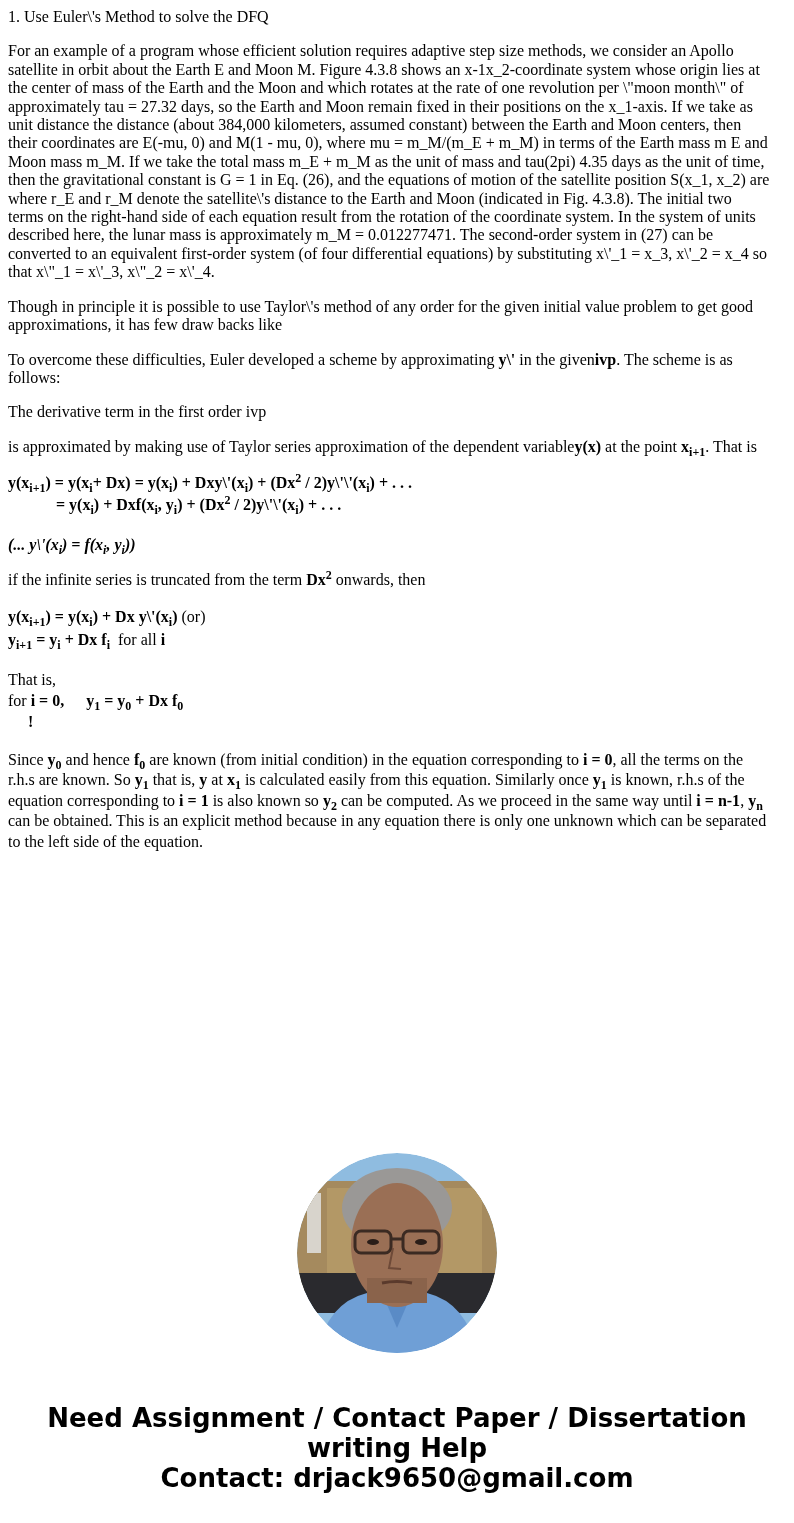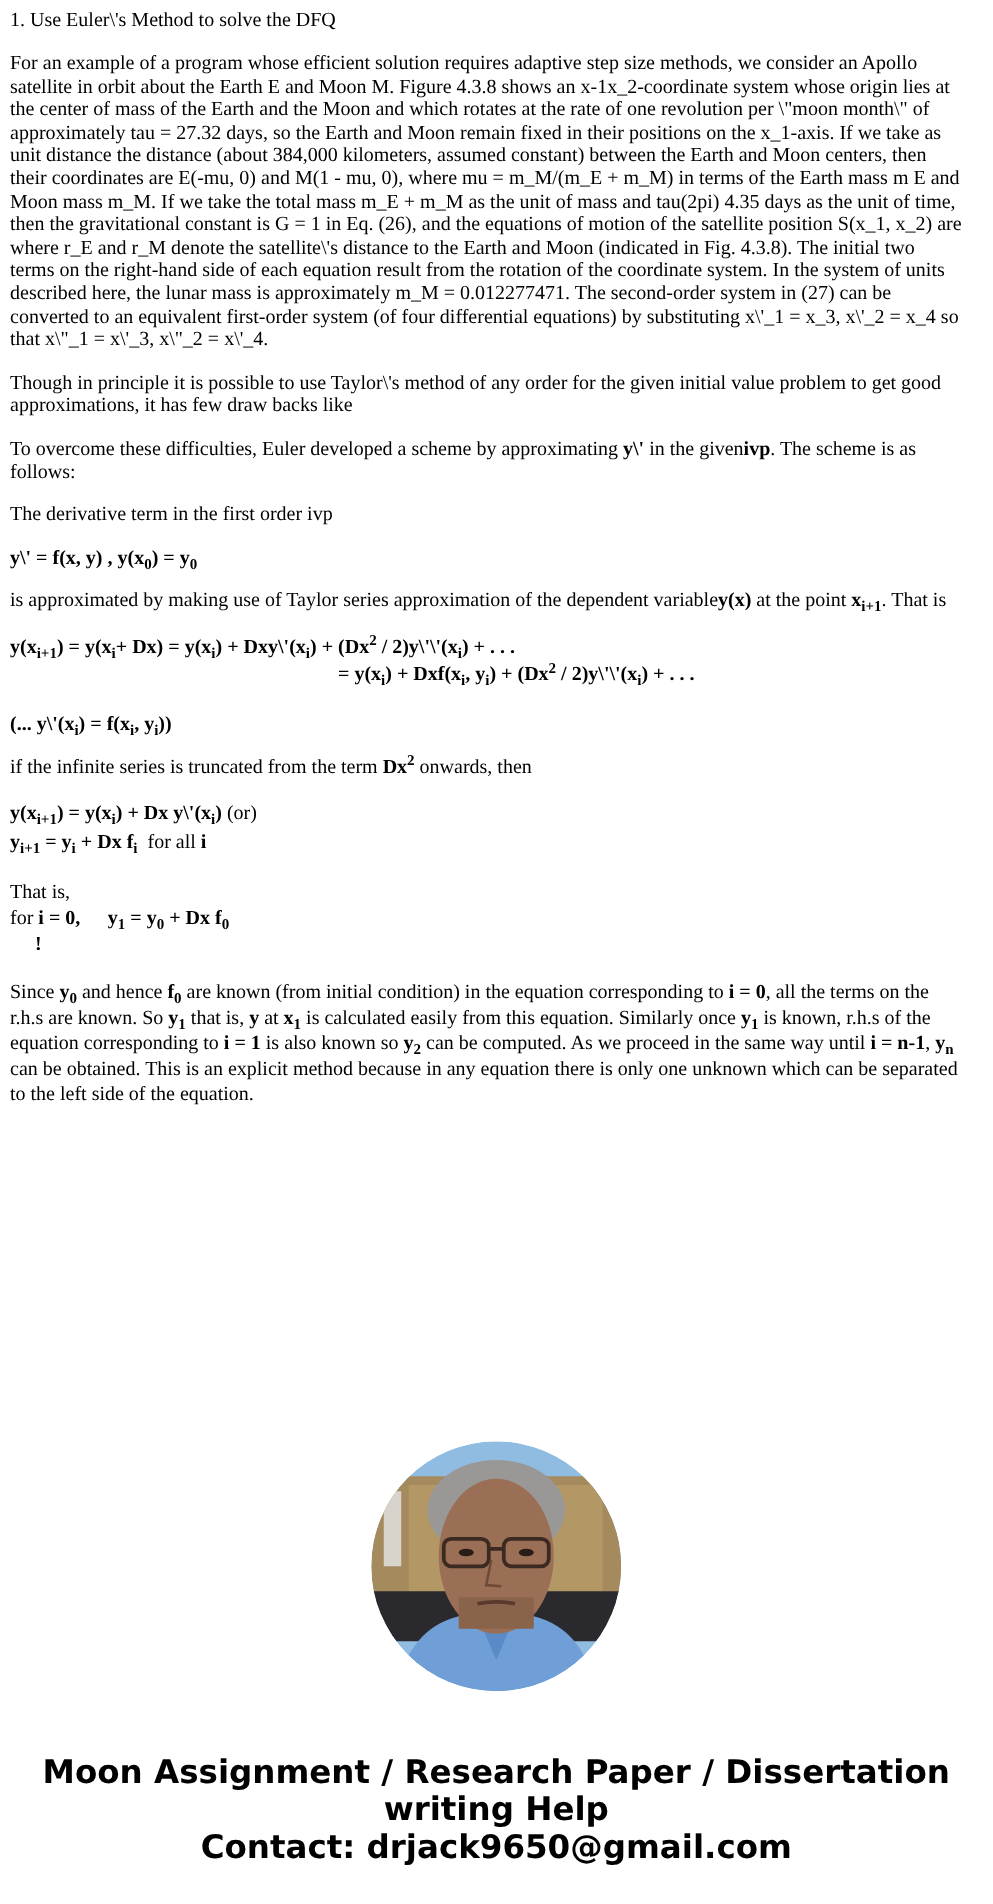--- a/index.html
+++ b/index.html
@@ -14,21 +14,21 @@
   }
   .content { padding: 8px 24px 0 8px; }
   p { margin: 0 0 16px 0; }
   .q-title { margin: 0 0 16px 0; }
   h3 { font-size: 18.7px; font-weight: bold; margin: 18px 0 18px 0; line-height: 22px; }
   sub, sup { font-size: 12px; line-height: 0; position: relative; vertical-align: baseline; }
   sub { bottom: -4px; }
   sup { top: -6px; }
   b { font-weight: bold; }
   .formula-block { margin: 0 0 16px 0; line-height: 22px; }
-  .indent1 { padding-left: 48px; text-align: center; }
+  .indent1 { padding-left: 48px; }
   .indent2 { padding-left: 20px; }
   .line { display: block; }
   .gap { display: inline-block; width: 22px; }
   .gap2 { display: inline-block; width: 8px; }
   .avatar-wrap {
     position: absolute;
     left: 297px; top: 1153px;
     width: 200px; height: 200px;
     border-radius: 50%;
     overflow: hidden;
@@ -51,30 +51,29 @@
   <p class="q-title">1. Use Euler\'s Method to solve the DFQ</p>
   <p>For an example of a program whose efficient solution requires adaptive step size methods, we consider an Apollo satellite in orbit about the Earth E and Moon M. Figure 4.3.8 shows an x-1x_2-coordinate system whose origin lies at the center of mass of the Earth and the Moon and which rotates at the rate of one revolution per \"moon month\" of approximately tau = 27.32 days, so the Earth and Moon remain fixed in their positions on the x_1-axis. If we take as unit distance the distance (about 384,000 kilometers, assumed constant) between the Earth and Moon centers, then their coordinates are E(-mu, 0) and M(1 - mu, 0), where mu = m_M/(m_E + m_M) in terms of the Earth mass m E and Moon mass m_M. If we take the total mass m_E + m_M as the unit of mass and tau(2pi) 4.35 days as the unit of time, then the gravitational constant is G = 1 in Eq. (26), and the equations of motion of the satellite position S(x_1, x_2) are where r_E and r_M denote the satellite\'s distance to the Earth and Moon (indicated in Fig. 4.3.8). The initial two terms on the right-hand side of each equation result from the rotation of the coordinate system. In the system of units described here, the lunar mass is approximately m_M = 0.012277471. The second-order system in (27) can be converted to an equivalent first-order system (of four differential equations) by substituting x\'_1 = x_3, x\'_2 = x_4 so that x\"_1 = x\'_3, x\"_2 = x\'_4.</p>
 
 
   <p>Though in principle it is possible to use Taylor\'s method of any order for the given initial value problem to get good approximations, it has few draw backs like</p>
 
   <p><span>To overcome these difficulties, Euler developed a scheme by approximating </span><b>y\'</b><span> in the given</span><b>ivp</b><span>. The scheme is as follows:</span></p>
 
   <p>The derivative term in the first order ivp</p>
 
-  <p><b><span>y\' = f(x, y) , y(x</span><sub>0</sub><span>) = y</span><sub>0</sub></b></p>
 
   <p><span>is approximated by making use of Taylor series approximation of the dependent variable</span><b>y(x)</b><span> at the point </span><b><span>x</span><sub>i+1</sub></b><span>. That is</span></p>
 
   <div class="formula-block" style="margin-top:4px;">
     <b class="line"><span>y(x</span><sub>i+1</sub><span>) = y(x</span><sub>i</sub><span>+ Dx) = y(x</span><sub>i</sub><span>) + Dxy\'(x</span><sub>i</sub><span>) + (Dx</span><sup>2</sup><span> / 2)y\'\'(x</span><sub>i</sub><span>) + . . .</span></b>
     <b class="line indent1"><span>= y(x</span><sub>i</sub><span>) + Dxf(x</span><sub>i</sub><span>, y</span><sub>i</sub><span>) + (Dx</span><sup>2</sup><span> / 2)y\'\'(x</span><sub>i</sub><span>) + . . .</span></b>
   </div>
 
-  <p style="margin-top:20px;"><b><span>(... y\'(x</span><sub>i</sub><span>) = f(x</span><sub>i</sub><span>, y</span><sub>i</sub><span>))</span></b></p>
+  <p style="margin-top:20px;font-style:italic;"><b><span>(... y\'(x</span><sub>i</sub><span>) = f(x</span><sub>i</sub><span>, y</span><sub>i</sub><span>))</span></b></p>
 
   <p style=""><span>if the infinite series is truncated from the term </span><b><span>Dx</span><sup>2</sup></b><span> onwards, then</span></p>
 
   <div class="formula-block" style="line-height:23px;margin-top:12px;">
     <span class="line"><b><span>y(x</span><sub>i+1</sub><span>) = y(x</span><sub>i</sub><span>) + Dx y\'(x</span><sub>i</sub><span>)</span></b><span> (or)</span></span>
     <span class="line"><b><span>y</span><sub>i+1</sub><span> = y</span><sub>i</sub><span> + Dx f</span><sub>i</sub></b><span class="gap2"></span><span>for all </span><b>i</b></span>
   </div>
 
   <div class="formula-block" style="line-height:21px; margin-top:18px;">
     <span class="line">That is,</span>
@@ -109,16 +108,16 @@
       <line x1="94" y1="86" x2="106" y2="86" stroke="#3b2a22" stroke-width="3"></line>
       <ellipse cx="76" cy="89" rx="6" ry="3" fill="#2a1d18"></ellipse>
       <ellipse cx="124" cy="89" rx="6" ry="3" fill="#2a1d18"></ellipse>
       <path d="M96 95 L92 115 L104 116" fill="none" stroke="#6e4a38" stroke-width="2"></path>
       <path d="M85 130 Q100 127 115 130" fill="none" stroke="#5a3a2c" stroke-width="3"></path>
     </g>
   </svg>
 </div>
 
 <div class="promo">
-  <div>Moon Assignment / Research Paper / Dissertation</div>
+  <div>Need Assignment / Contact Paper / Dissertation</div>
   <div>writing Help</div>
   <div>Contact: drjack9650@gmail.com</div>
 </div>
 
 </body></html>

